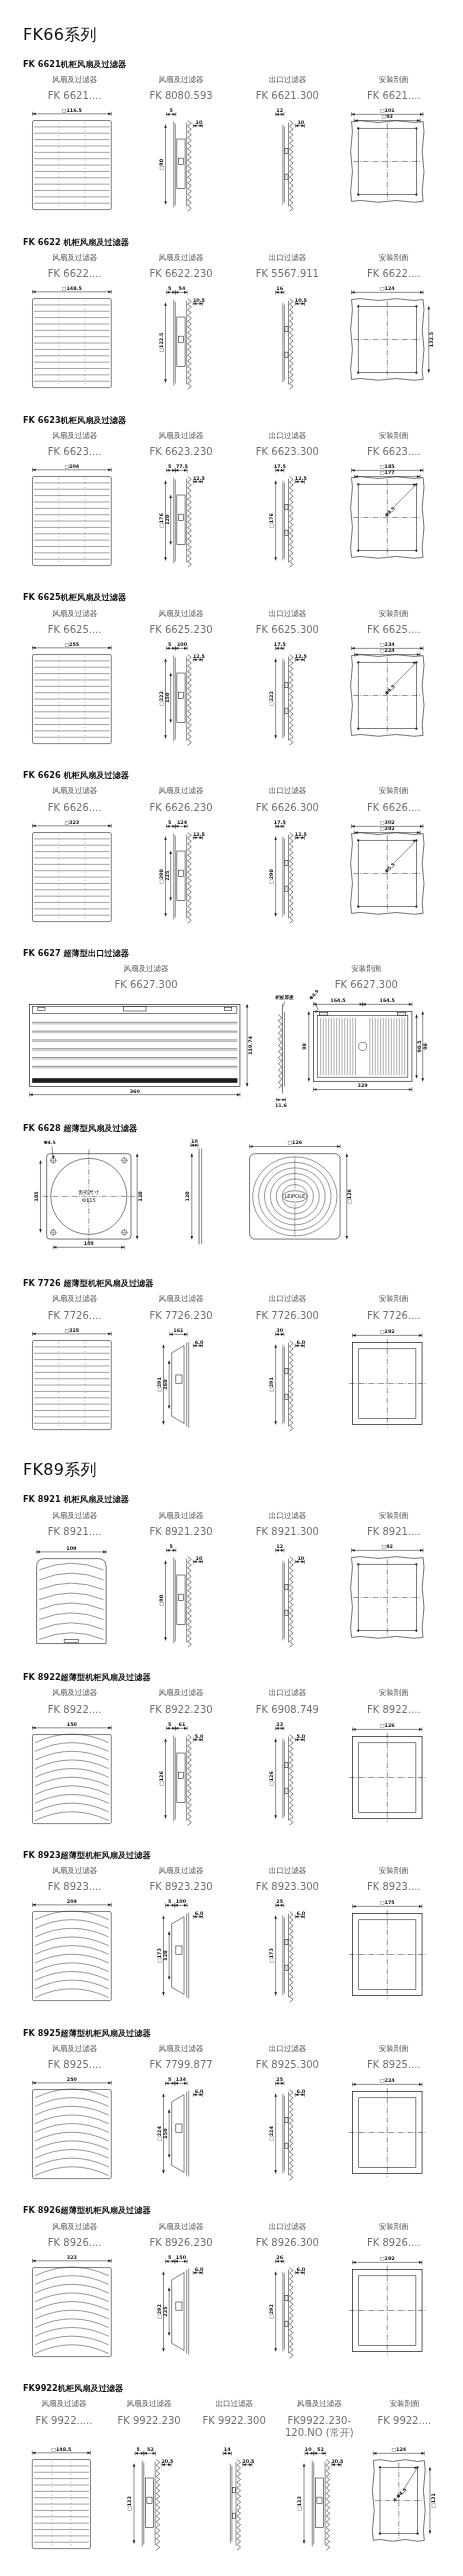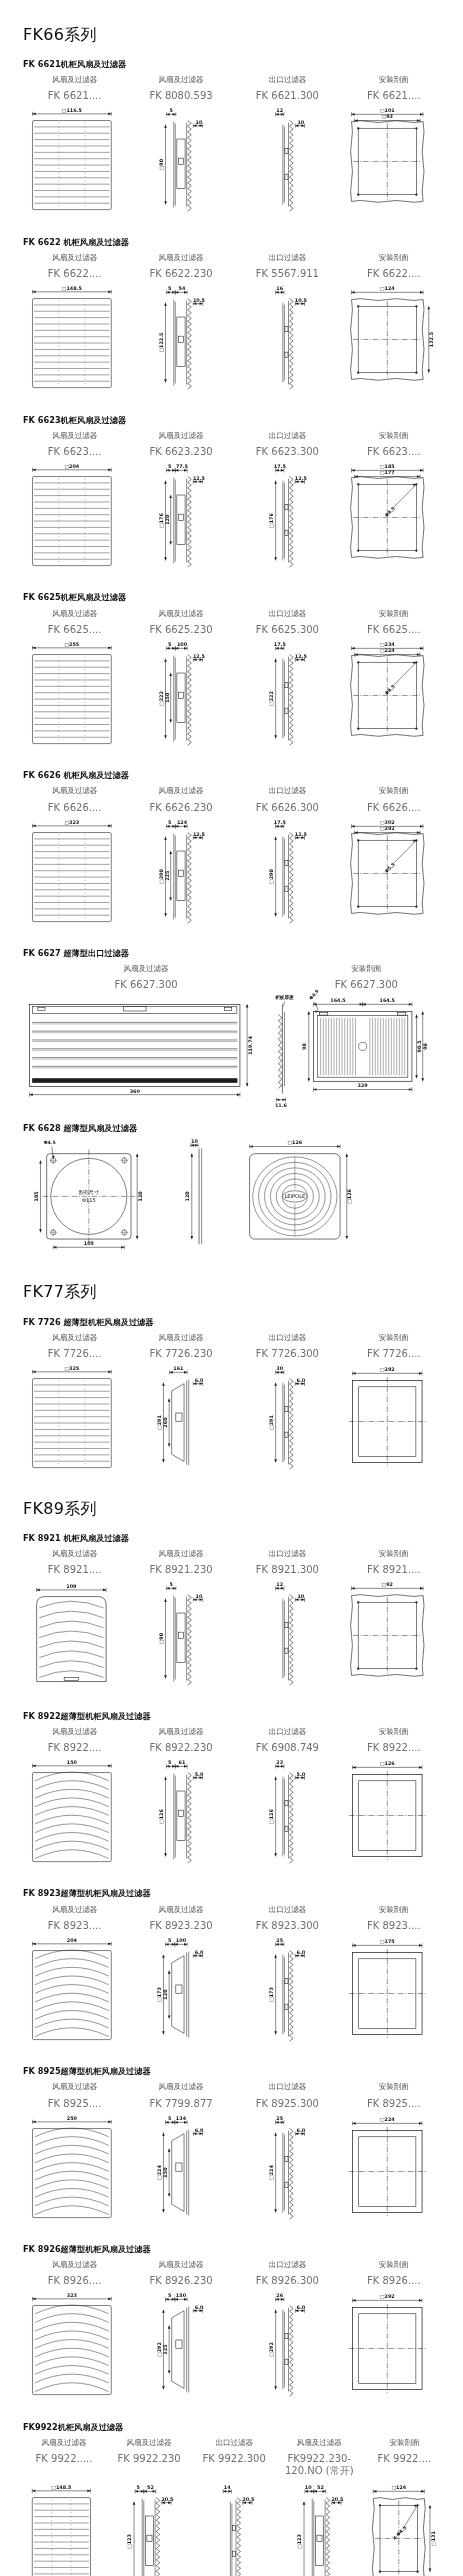--- a/index.html
+++ b/index.html
@@ -880,21 +880,20 @@
           <line x1="40" y1="16" x2="40" y2="24" stroke="#1c1c1c" stroke-width="1"></line>
           <line x1="216" y1="16" x2="216" y2="24" stroke="#1c1c1c" stroke-width="1"></line>
           <text x="128" y="16" class="dim" text-anchor="middle">□126</text>
           <line x1="229" y1="34" x2="229" y2="200" stroke="#1c1c1c" stroke-width="1"></line>
           <path d="M229 34 l-2.6 6 l5.2 0 Z" fill="#1c1c1c"></path>
           <path d="M229 200 l-2.6 -6 l5.2 0 Z" fill="#1c1c1c"></path>
           <text x="238" y="117" class="dim" text-anchor="middle" transform="rotate(-90 238 117)">□126</text>
         </svg>
       </div>
     </div>
-    <div class="series-title">FK77系列</div>
     <div class="product-title">FK 7726 超薄型机柜风扇及过滤器</div>
     <div class="labels">
       <div class="label-cell" style="width: 25%; flex: 0 0 25%;">
         <div class="label-cjk">风扇及过滤器</div>
         <div class="label-model">FK 7726....</div>
       </div>
       <div class="label-cell" style="width: 25%; flex: 0 0 25%;">
         <div class="label-cjk">风扇及过滤器</div>
         <div class="label-model">FK 7726.230</div>
       </div>

